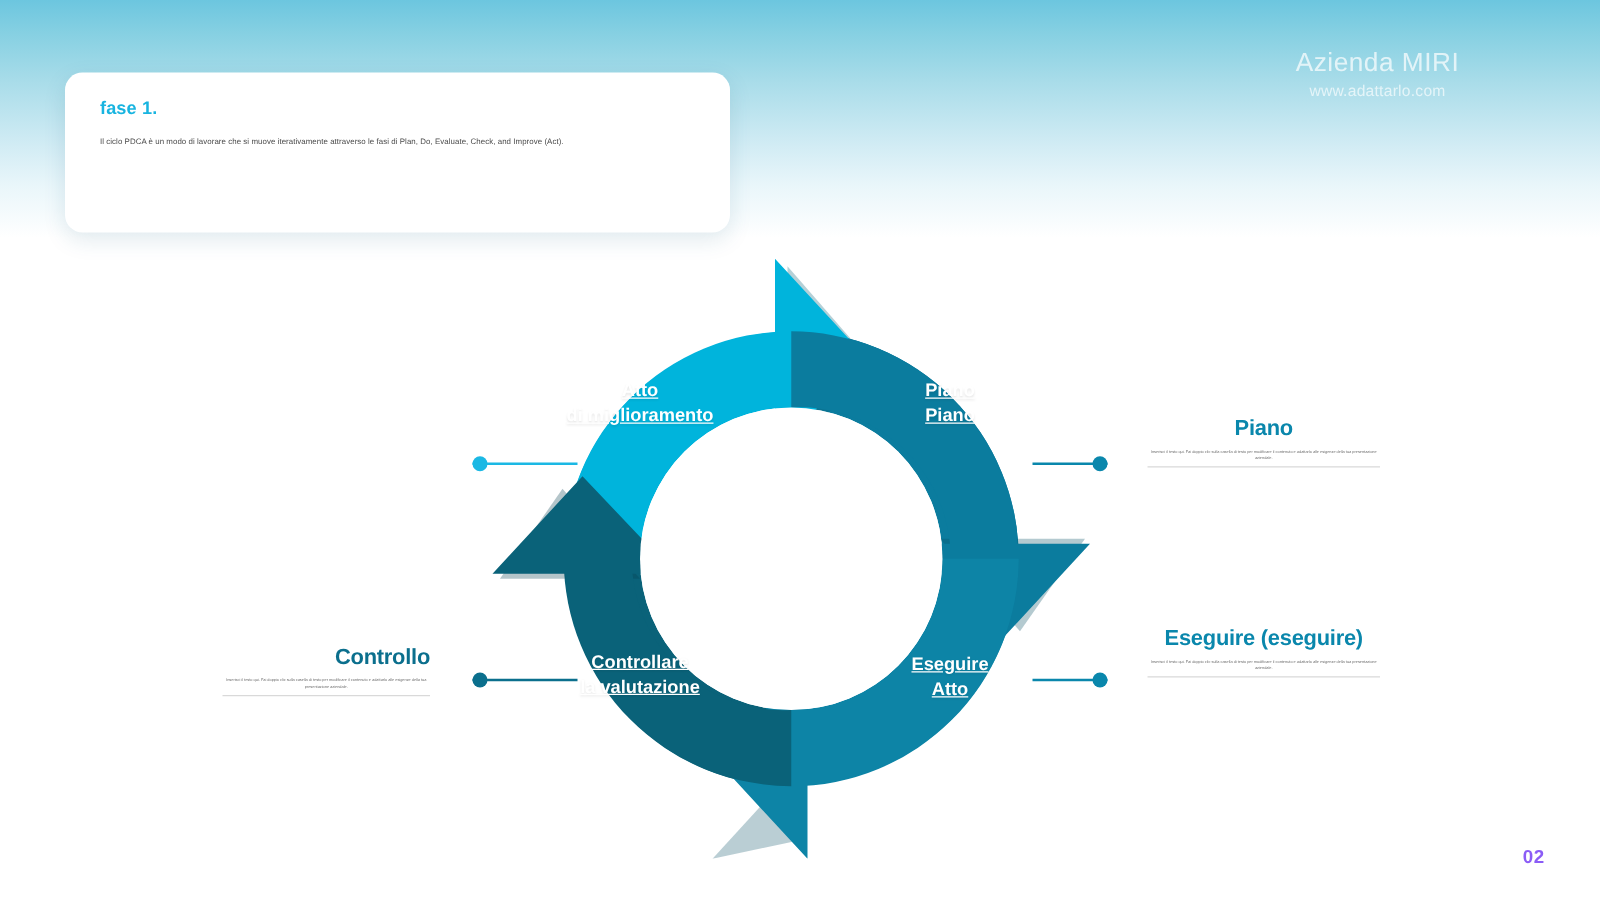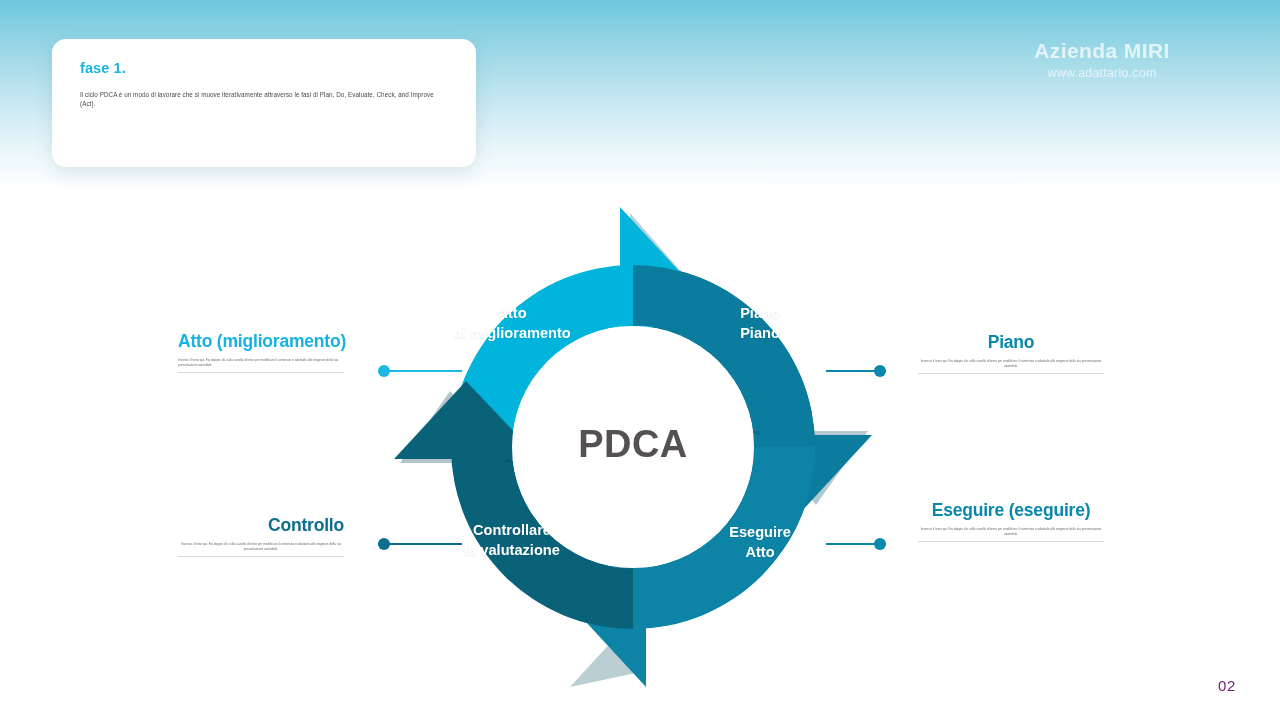--- a/index.html
+++ b/index.html
@@ -40,35 +40,35 @@
     text-align: center;
     width: 260px;
     color: #ffffff;
     opacity: .72;
     user-select: none;
   }
   .watermark .wm-title {
     font-size: 21px;
     letter-spacing: .4px;
     line-height: 26px;
-    font-weight: 700;
+    font-weight: 400;
   }
   .watermark .wm-url {
     font-size: 12.5px;
     letter-spacing: .2px;
     line-height: 18px;
     opacity: .92;
   }
 
   
   .heading-card {
     position: absolute;
     left: 52px;
-    top: 39px;
-    width: 424px;
+    top: 58px;
+    width: 532px;
     height: 128px;
     background: #ffffff;
     border-radius: 14px;
     box-shadow: 0 6px 18px rgba(20,90,120,.13);
     padding: 21px 26px 0 28px;
   }
   .phase-label {
     color: #18b4e0;
     font-size: 14.5px;
     font-weight: 700;
@@ -104,20 +104,21 @@
   .arc-label {
     position: absolute;
     color: #ffffff;
     font-weight: 700;
     font-size: 14.6px;
     line-height: 20px;
     text-align: center;
     white-space: nowrap;
     user-select: none;
     text-shadow: 0 1px 2px rgba(0,0,0,.10);
+    text-decoration: underline;
   }
   .lbl-act   { left: 42px;  top: 108px; width: 180px; }
   .lbl-plan  { left: 300px; top: 108px; width: 160px; }
   .lbl-check { left: 42px;  top: 325px; width: 180px; }
   .lbl-do    { left: 300px; top: 327px; width: 160px; }
 
   .wheel-center-text {
     position: absolute;
     left: 0; right: 0;
     top: 228px;
@@ -190,22 +191,22 @@
   .conn-do    { left: 826px; top: 538px; width: 60px; }
   .conn-do    .line { background: #0a87ac; }
   .conn-do    .dot  { background: #0a87ac; right: 0; left: auto; }
 
   
   .page-number {
     position: absolute;
     right: 44px;
     bottom: 26px;
     font-size: 15px;
-    font-weight: 400;
-    color: #701a75;
+    font-weight: 700;
+    color: #8b5cf6;
     letter-spacing: .6px;
   }
 </style>
 </head>
 <body>
 
 <div id="slide">
 
   <div class="bg-gradient"></div>
 
@@ -254,21 +255,20 @@
       <path fill="#0d84a6" d="M 435 252 A 182 182 0 0 1 266 433 L 266 492 L 194 414 L 266 336 L 266 373
                A 121 121 0 0 0 374 252 Z"></path>
 
       <path fill="#063f50" opacity=".30" d="M 132 268 L 70 196 L 20 268 Z"></path>
       <path fill="#0a6279" d="M 253 434 A 182 182 0 0 1 72 264 L 14 264 L 86 186 L 160 264 L 126 264
                A 121 121 0 0 0 253 373 Z"></path>
 
       <circle cx="253" cy="252" r="121" fill="#ffffff"></circle>
     </svg>
 
-    <div class="wheel-center-text">PDCA</div>
 
     <div class="arc-label lbl-act">
       <div>Atto</div>
       <div>di miglioramento</div>
     </div>
     <div class="arc-label lbl-plan">
       <div>Piano</div>
       <div>Piano</div>
     </div>
     <div class="arc-label lbl-check">
@@ -291,25 +291,20 @@
   </div>
   <div class="connector conn-plan">
     <div class="line"></div>
     <div class="dot"></div>
   </div>
   <div class="connector conn-do">
     <div class="line"></div>
     <div class="dot"></div>
   </div>
 
-  <div class="side-block blk-act">
-    <div class="side-title">Atto (miglioramento)</div>
-    <div class="side-desc">Inserisci il testo qui. Fai doppio clic sulla casella di testo per modificare il contenuto e adattarlo alle esigenze della tua presentazione aziendale.</div>
-    <div class="rule"></div>
-  </div>
 
   <div class="side-block blk-check">
     <div class="side-title">Controllo</div>
     <div class="side-desc">Inserisci il testo qui. Fai doppio clic sulla casella di testo per modificare il contenuto e adattarlo alle esigenze della tua presentazione aziendale.</div>
     <div class="rule"></div>
   </div>
 
   <div class="side-block blk-plan">
     <div class="side-title">Piano</div>
     <div class="side-desc">Inserisci il testo qui. Fai doppio clic sulla casella di testo per modificare il contenuto e adattarlo alle esigenze della tua presentazione aziendale.</div>

